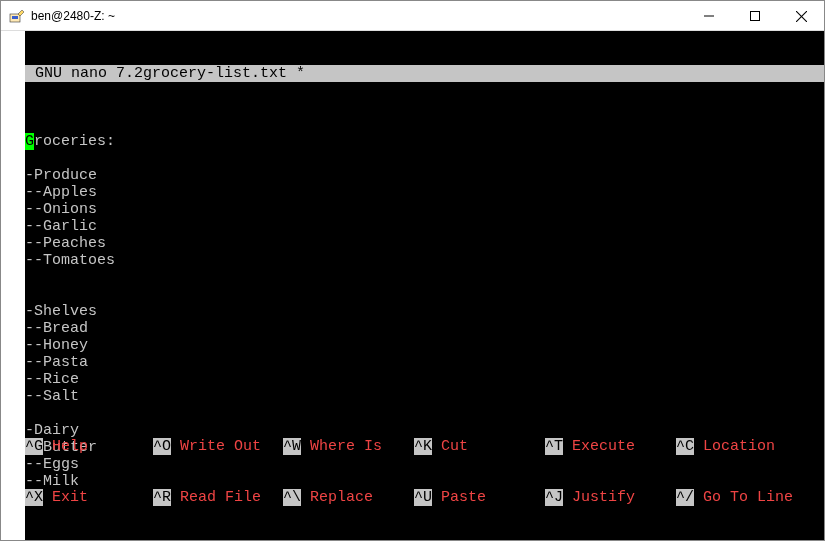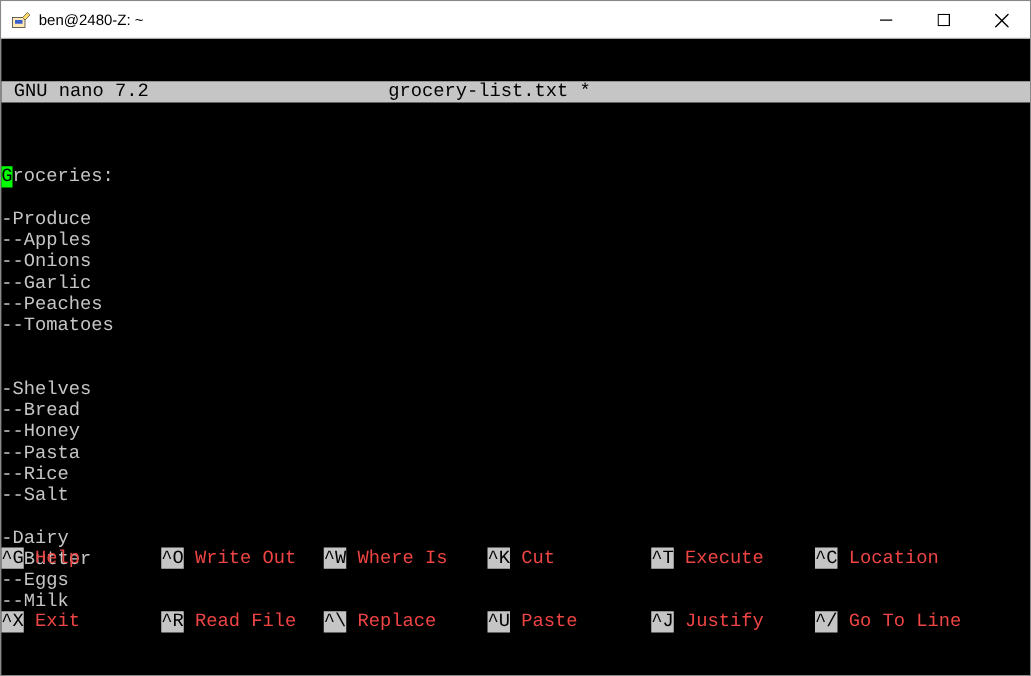--- a/index.html
+++ b/index.html
@@ -59,34 +59,34 @@
     .terminal {
       flex: 1;
       background: #000;
       font-family: "Courier New", Courier, monospace;
       font-size: 15px;
       line-height: 17px;
       color: #c5c5c5;
       overflow: hidden;
       white-space: pre;
       position: relative;
+      margin-left: 24px;
     }
     .term-header {
       background: #c5c5c5;
       color: #000;
       height: 17px;
       display: flex;
     }
     .term-header-left {
       padding-left: 10px;
       flex: 0 0 auto;
     }
     .term-header-center {
       flex: 1;
-      text-align: center;
     }
     .term-content {
       padding: 0;
     }
     .line { height: 17px; font-family: Liberation Mono, monospace; }
     .cursor {
       background: #00ff00;
       color: #000;
     }
     .term-footer {

